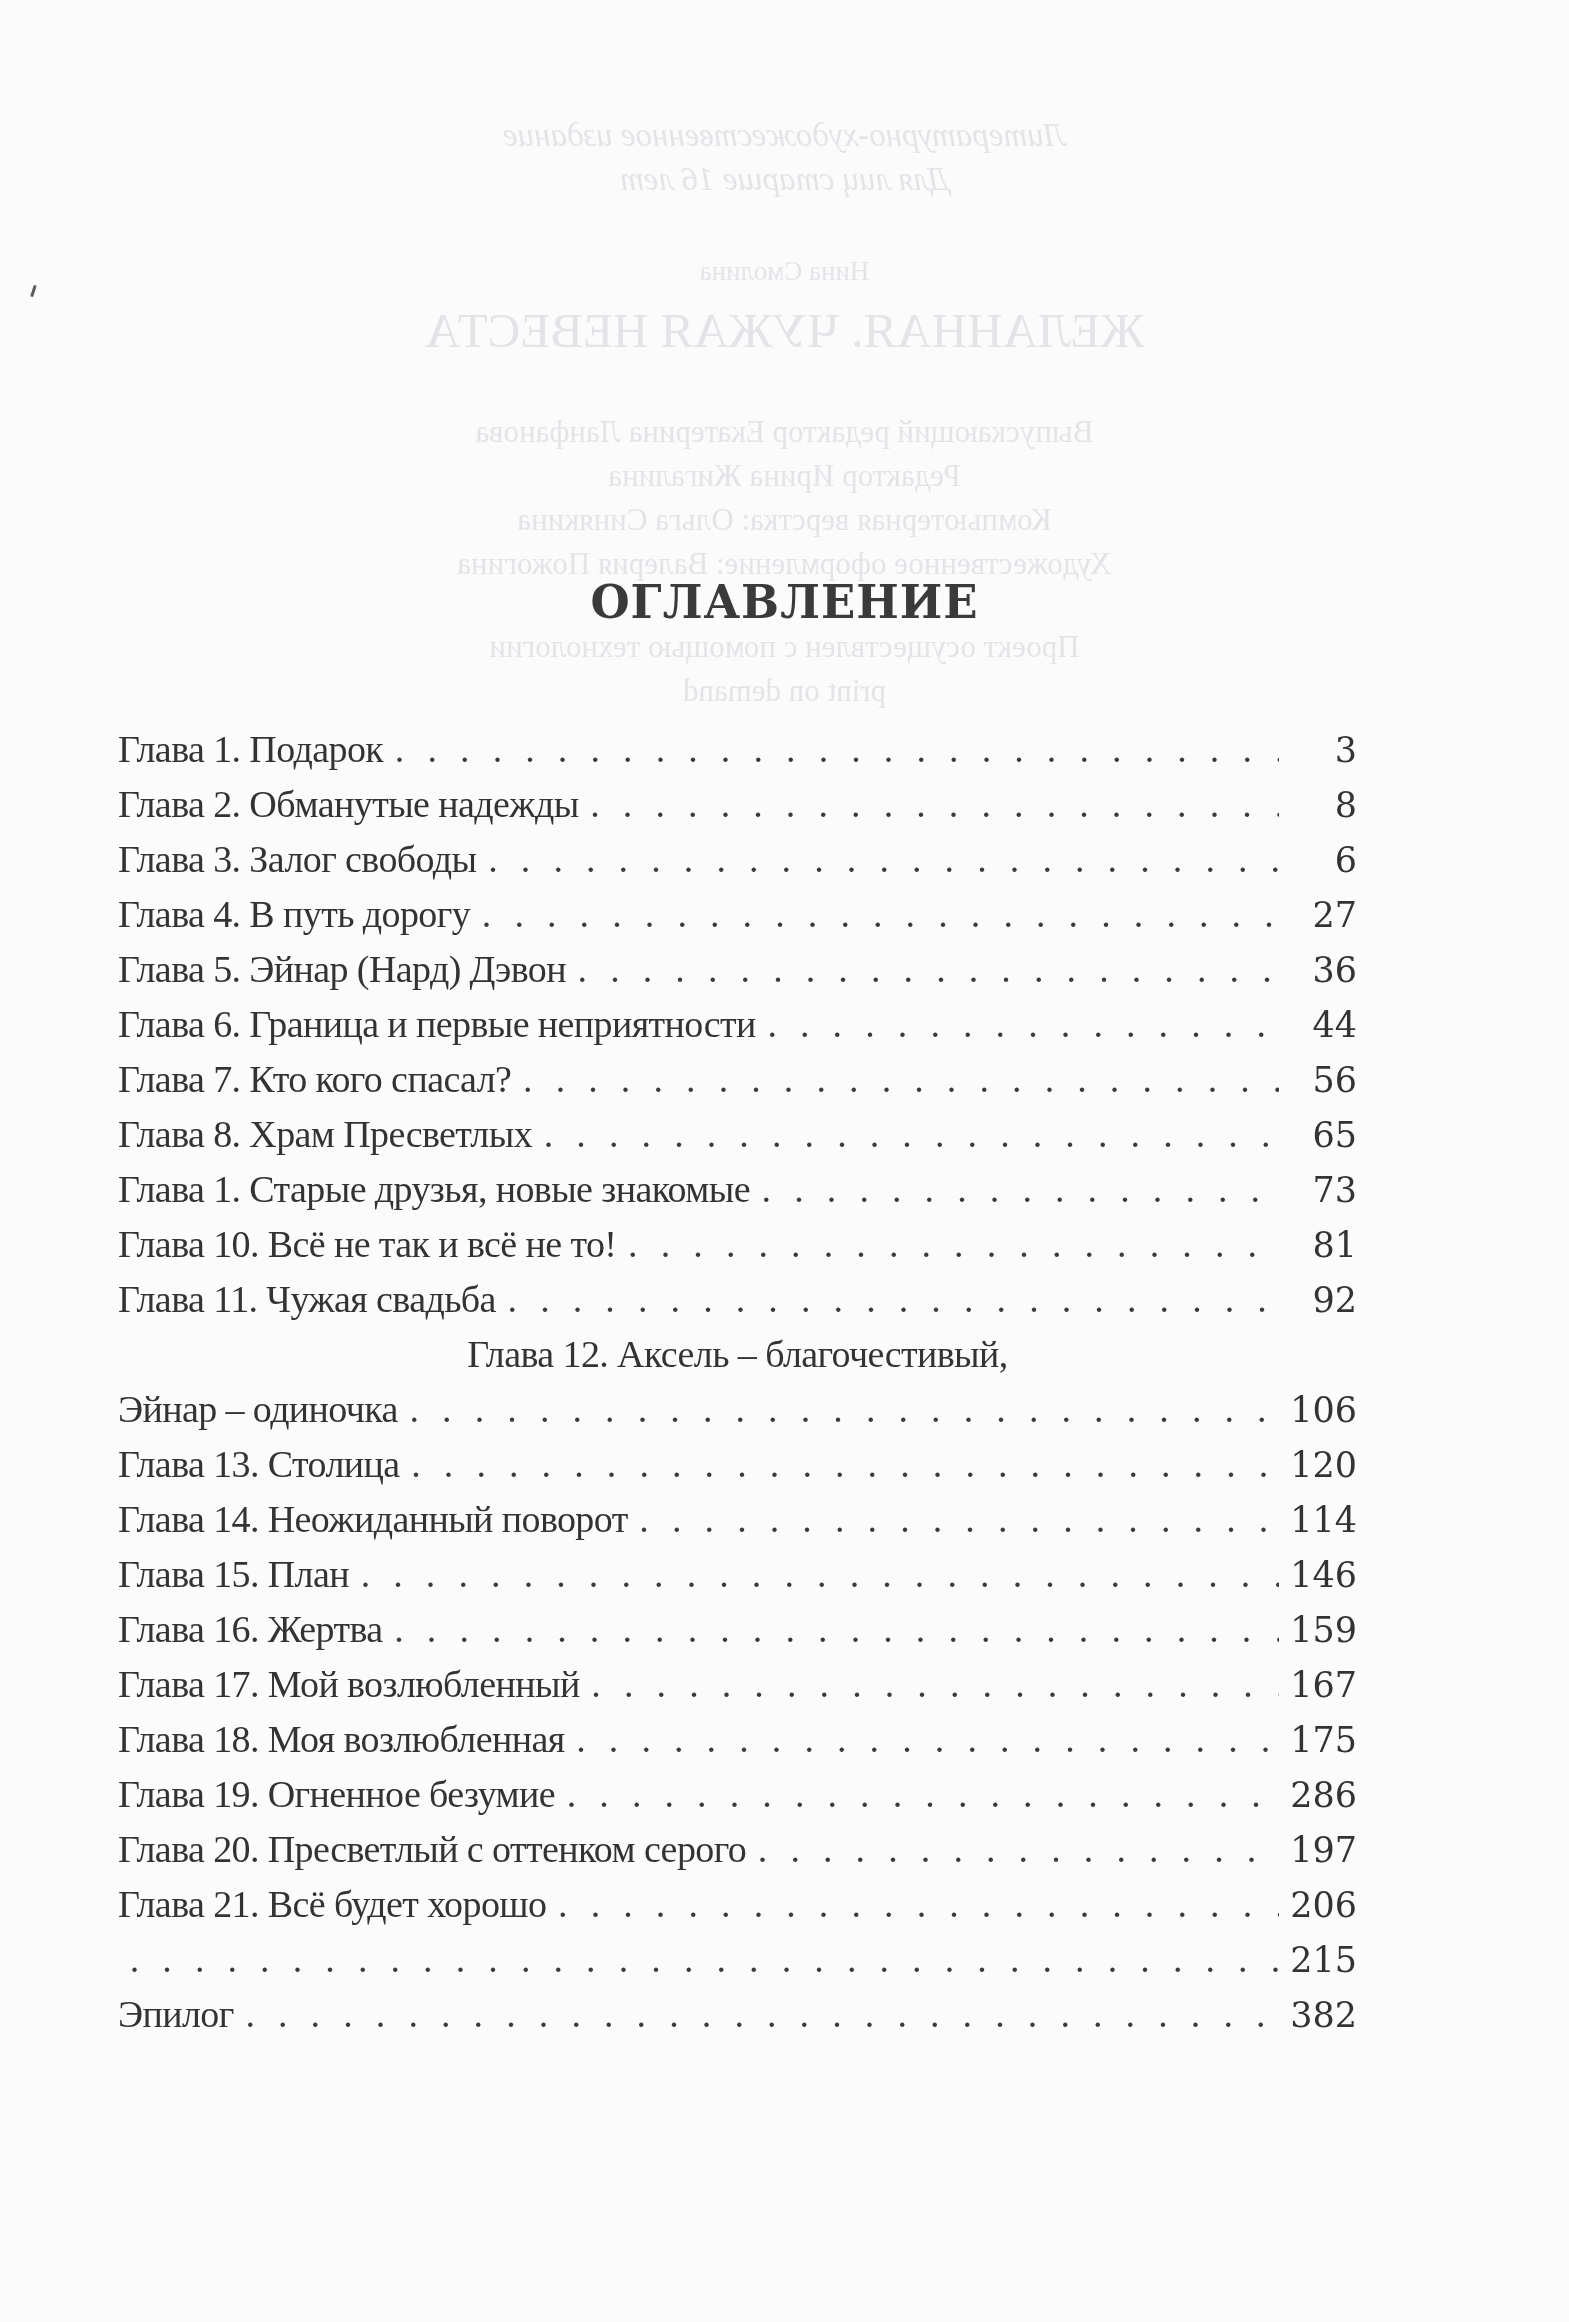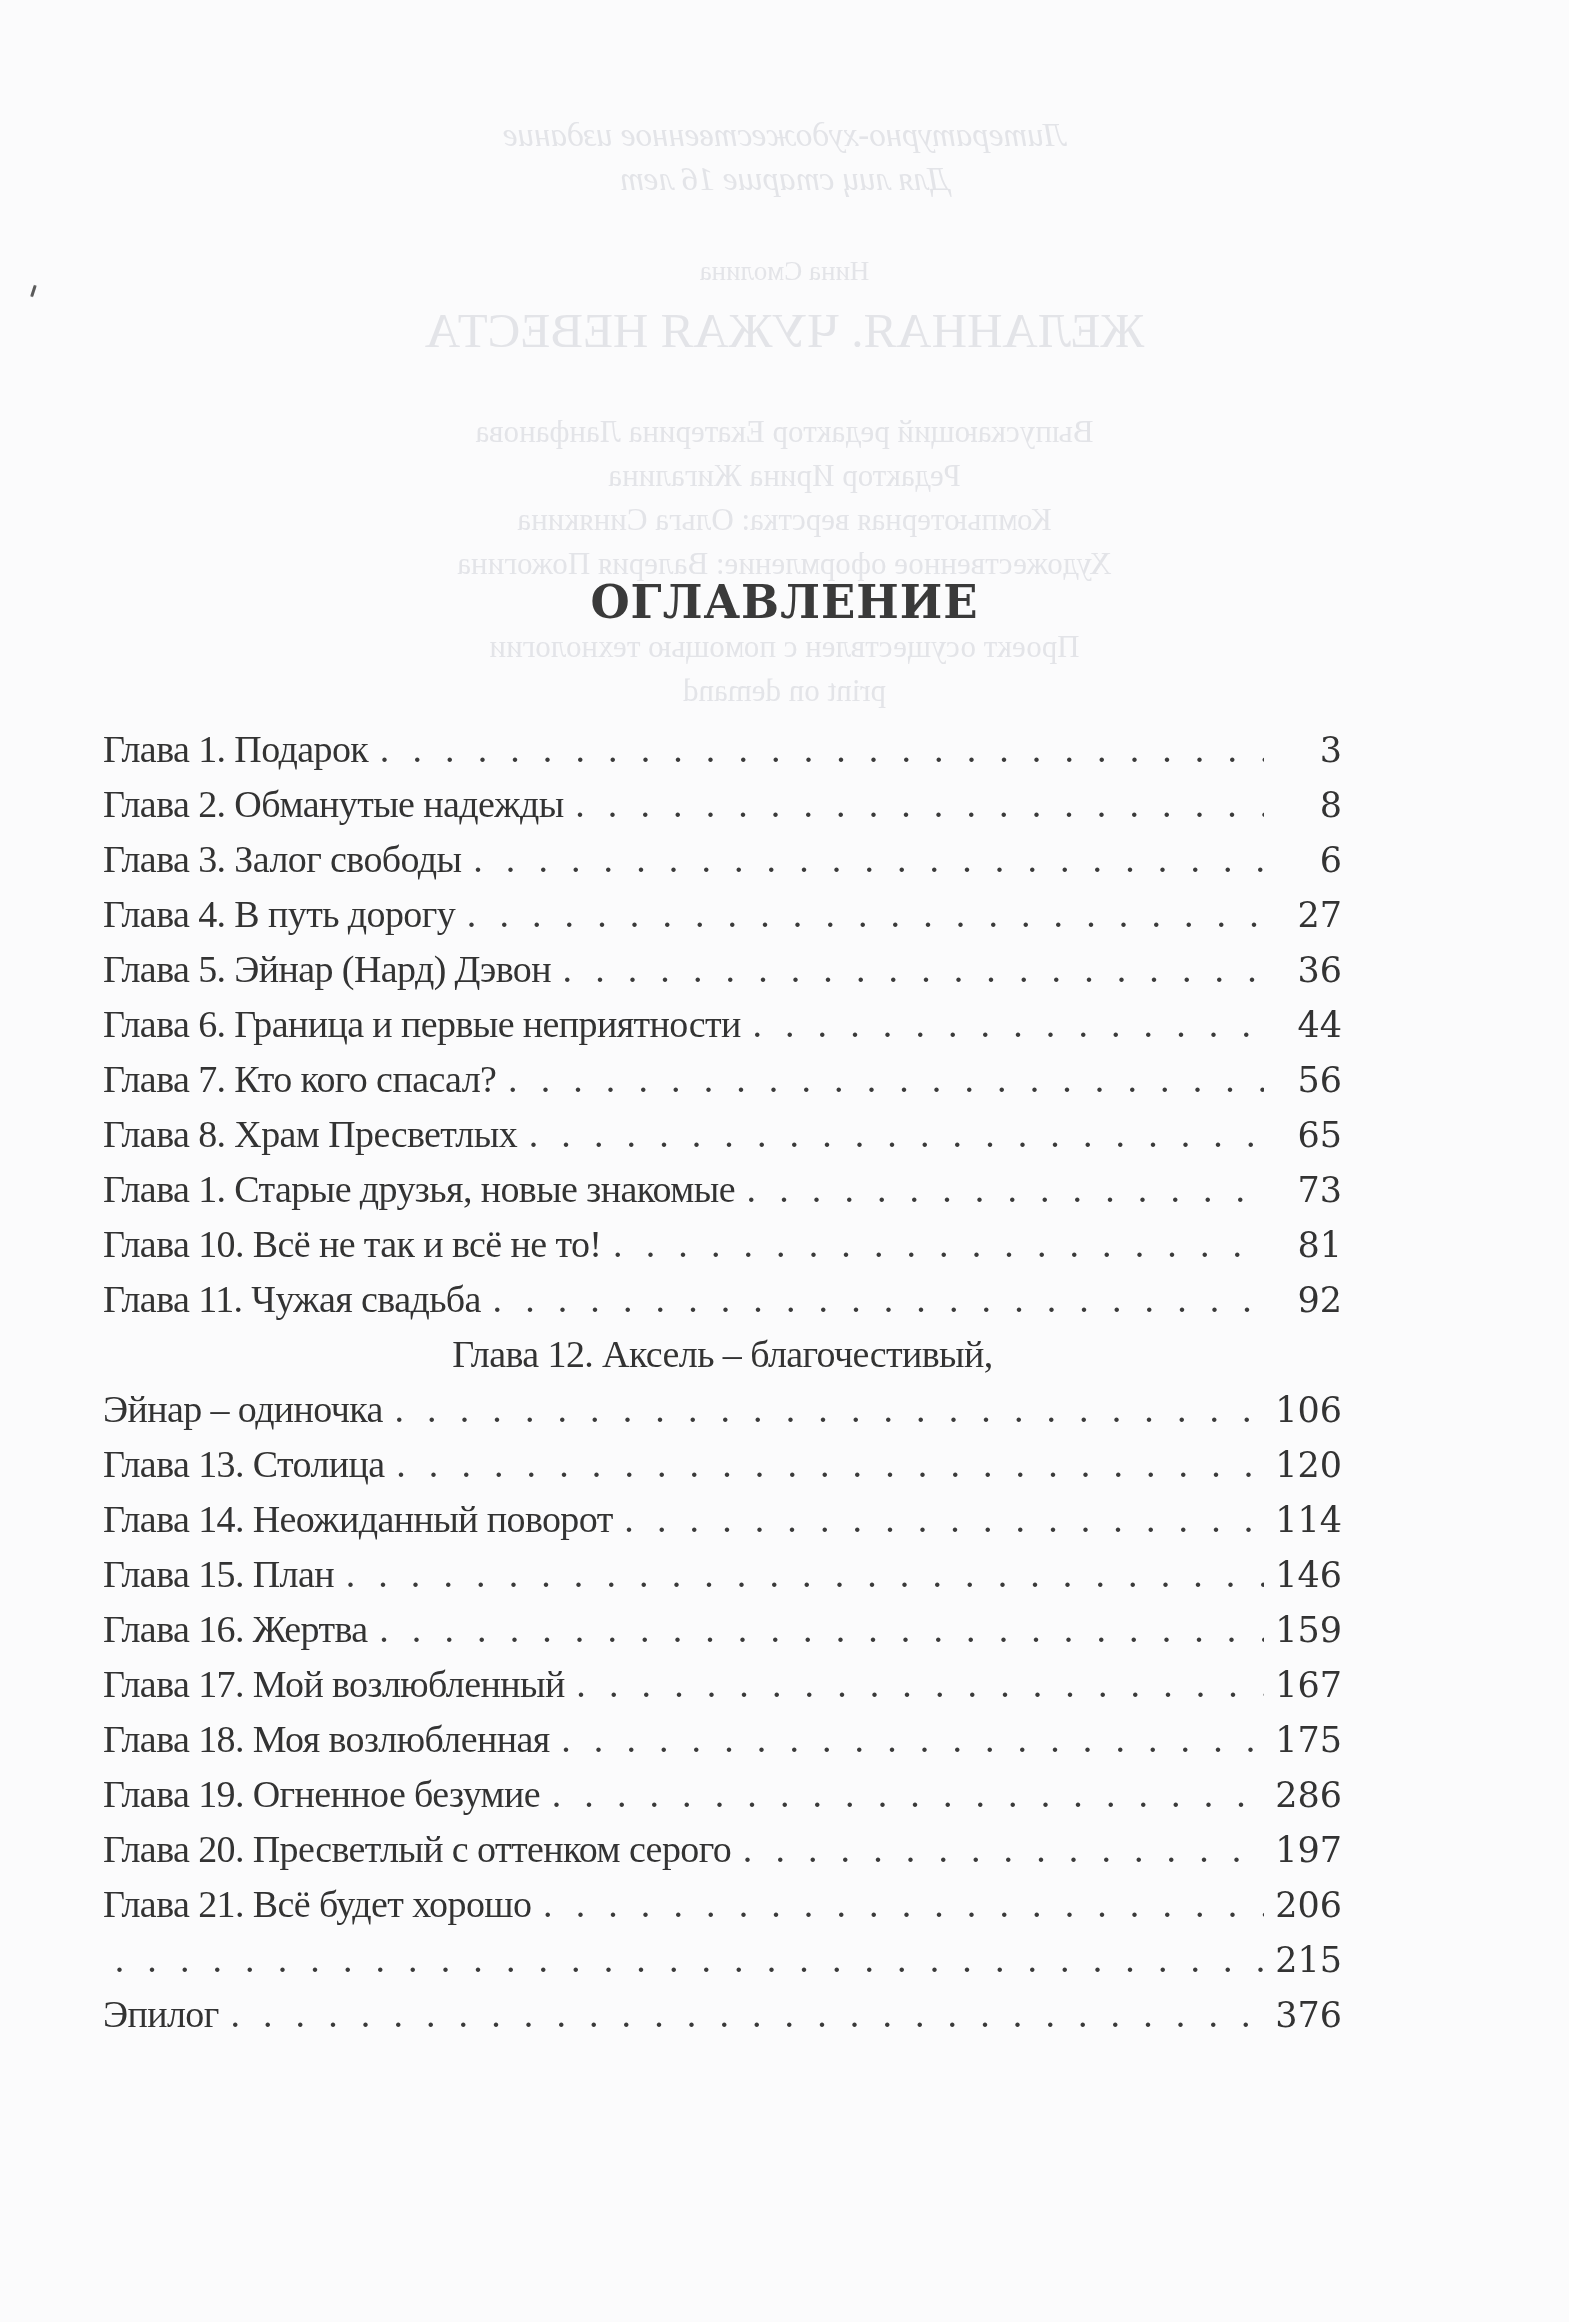--- a/index.html
+++ b/index.html
@@ -22,21 +22,21 @@
     .speck { position: absolute; left: 32px; top: 285px; width: 2.9px; height: 11.7px; background: #5a5a5a; transform: rotate(18deg); border-radius: 1px; }
     .toc-title {
       position: absolute; top: 575px; left: 0; width: 1569px;
       text-align: center;
       font-family: "DejaVu Serif", serif; font-weight: bold;
       font-size: 45px; letter-spacing: 1px;
       color: #3a3a3a;
       transform: scaleY(1.05);
     }
     .toc {
-      position: absolute; left: 103px; top: 722px; width: 1239px;
+      position: absolute; left: 118px; top: 722px; width: 1239px;
     }
     .row {
       height: 55px; display: flex; align-items: baseline;
       font-size: 38px; line-height: 55px;
       letter-spacing: -0.6px;
     }
     .row .label { white-space: nowrap; transform-origin: left; }
     .row .leader {
       flex: 1; overflow: hidden; white-space: nowrap;
       margin: 0 11.7px; letter-spacing: 6.8px;
@@ -180,16 +180,16 @@
       <span class="leader"></span>
       <span class="page">206</span>
     </div>
   <div class="row">
       <span class="leader"></span>
       <span class="page">215</span>
     </div>
   <div class="row">
       <span class="label">Эпилог</span>
       <span class="leader"></span>
-      <span class="page">376</span>
+      <span class="page">382</span>
     </div>
 </div>
 
 
 </body></html>

